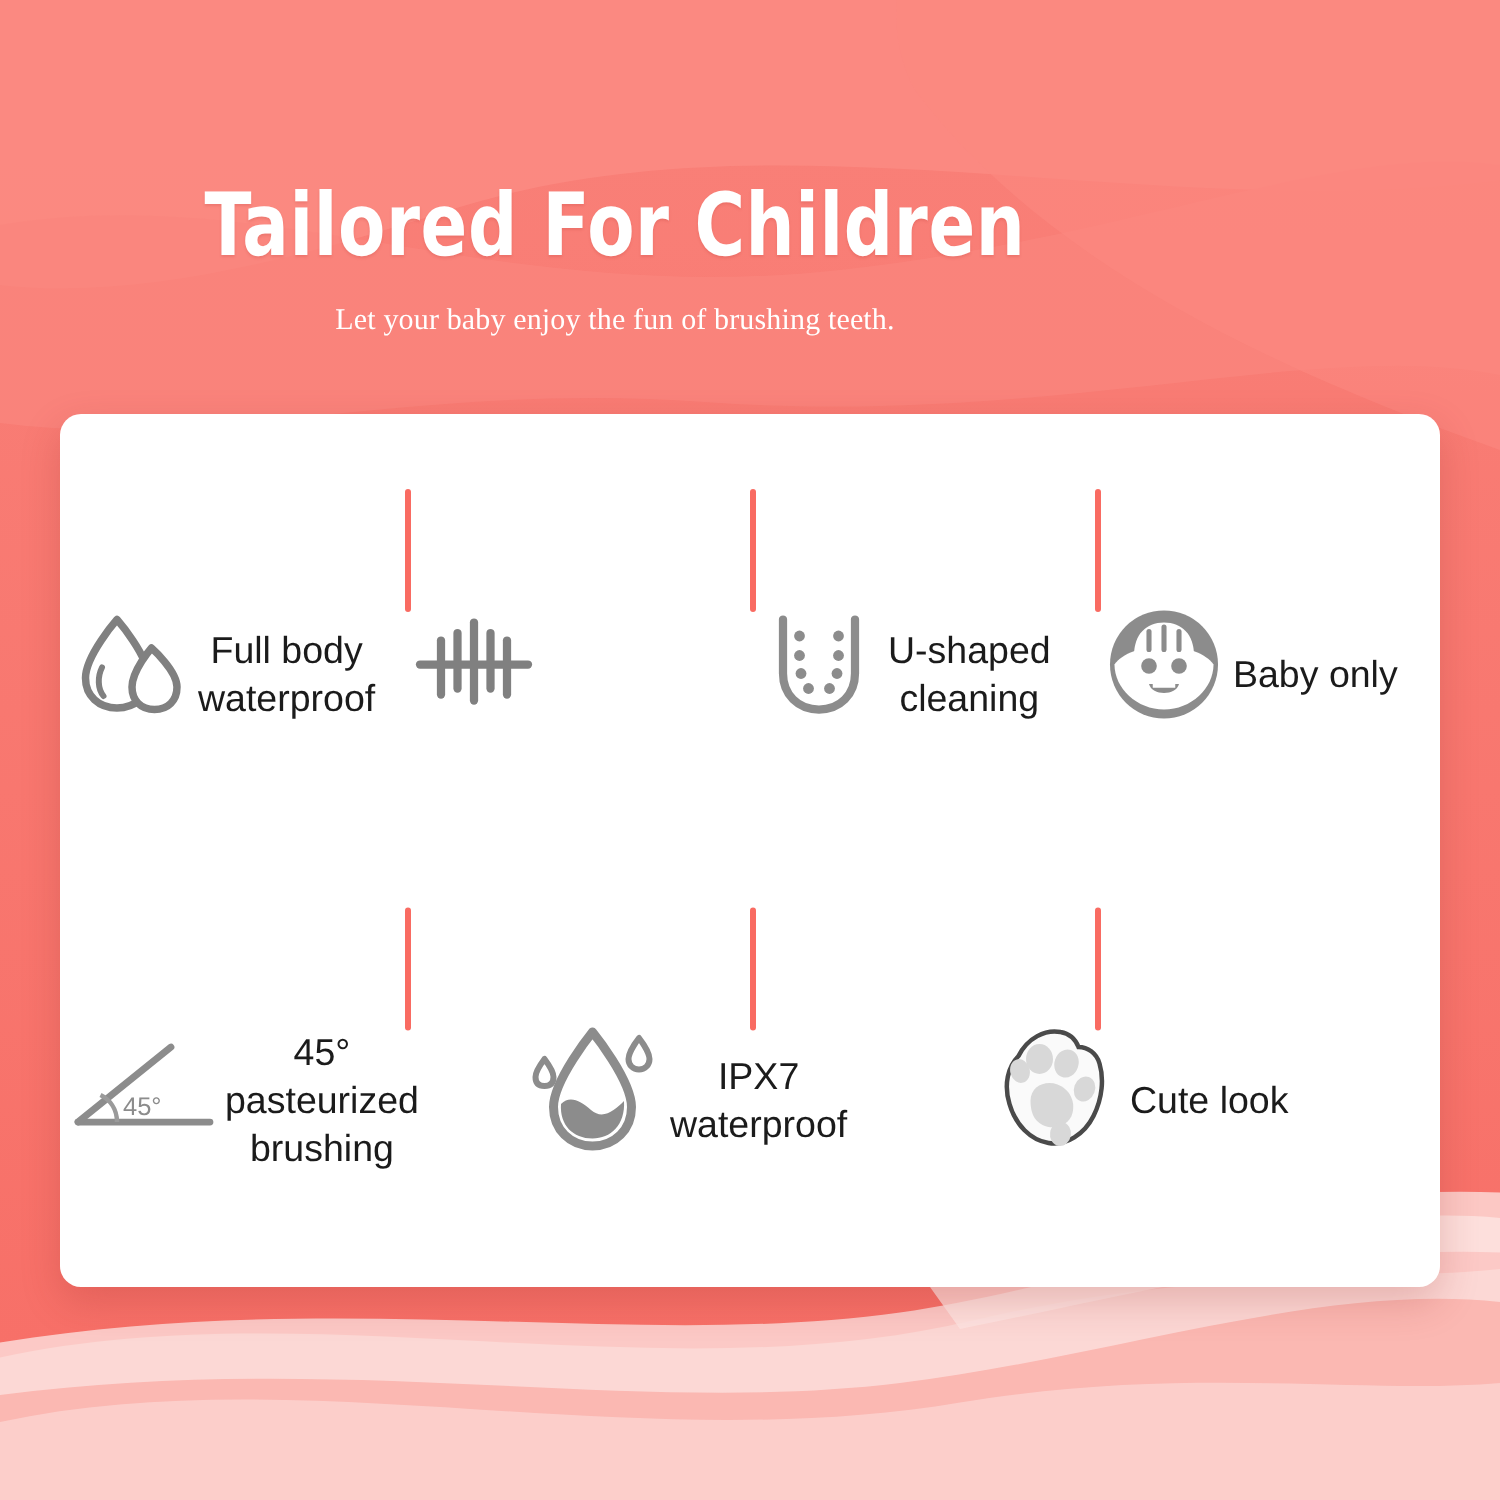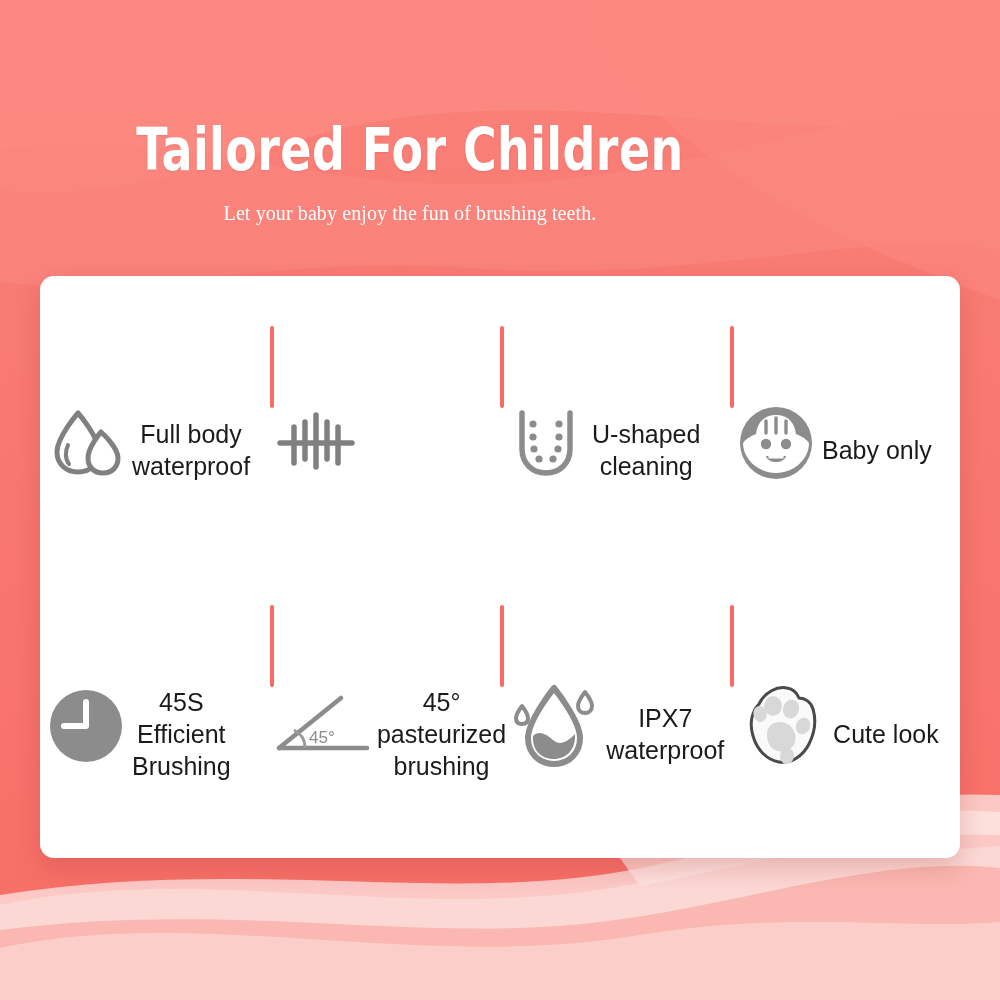--- a/index.html
+++ b/index.html
@@ -200,31 +200,20 @@
         <div class="label">Baby only</div>
       </div>
 
       <div class="divider d1"></div>
       <div class="divider d2"></div>
       <div class="divider d3"></div>
     </div>
 
     <div class="row row-2">
 
-      <div class="cell">
-        <div class="icon-wrap">
-          <svg width="92" height="92" viewBox="0 0 92 92" fill="none">
-            <circle cx="46" cy="46" r="36" fill="#8C8C8C"></circle>
-            <path d="M46 22 L46 46 L24 46" stroke="#FFFFFF" stroke-width="6" stroke-linecap="round" stroke-linejoin="round" fill="none"></path>
-          </svg>
-        </div>
-        <div class="label">45S
-Efficient
-Brushing</div>
-      </div>
 
       <div class="cell">
         <div class="icon-wrap">
           <svg width="110" height="92" viewBox="0 0 110 92" fill="none">
             <line x1="12" y1="68" x2="100" y2="68" stroke="#8C8C8C" stroke-width="4.5" stroke-linecap="round"></line>
             <line x1="12" y1="68" x2="74" y2="18" stroke="#8C8C8C" stroke-width="4.5" stroke-linecap="round"></line>
             <path d="M38 68 C38 59 33 53 27 50" stroke="#9A9A9A" stroke-width="3" fill="none"></path>
             <text x="42" y="63" font-family="Liberation Sans, sans-serif" font-size="17" fill="#8C8C8C">45°</text>
           </svg>
         </div>

